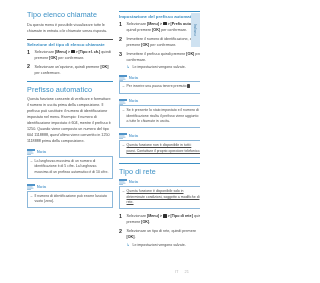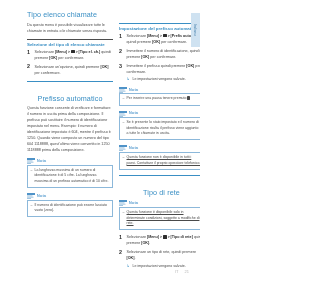--- a/index.html
+++ b/index.html
@@ -16,35 +16,34 @@
   }
   .columns {
     position: absolute;
     left: 16px; top: 0;
     width: 200px; height: 258px;
     display: flex;
     gap: 6px;
     padding: 11px 8px 0 11px;
   }
   .col { width: 86px; }
-  .col-right { width: 88px; padding-right: 3px; margin-top: 12px; }
+  .col-right { width: 88px; padding-right: 3px; }
 
   
   .h1 {
     color: #3a8fc4;
     font-size: 7.2px;
     font-weight: normal;
     letter-spacing: 0.1px;
     line-height: 1.15;
     margin-bottom: 3.5px;
   }
   .h1.ruled {
     border-top: 0.8px solid #3a8fc4;
-    padding-top: 13px;
-    text-align: center;
+    padding-top: 4px;
   }
   .h2 {
     color: #3a8fc4;
     font-size: 4.4px;
     font-weight: bold;
     line-height: 1.2;
     border-top: 0.6px solid #4d4d4d;
     padding-top: 1.8px;
     margin-bottom: 3px;
   }

